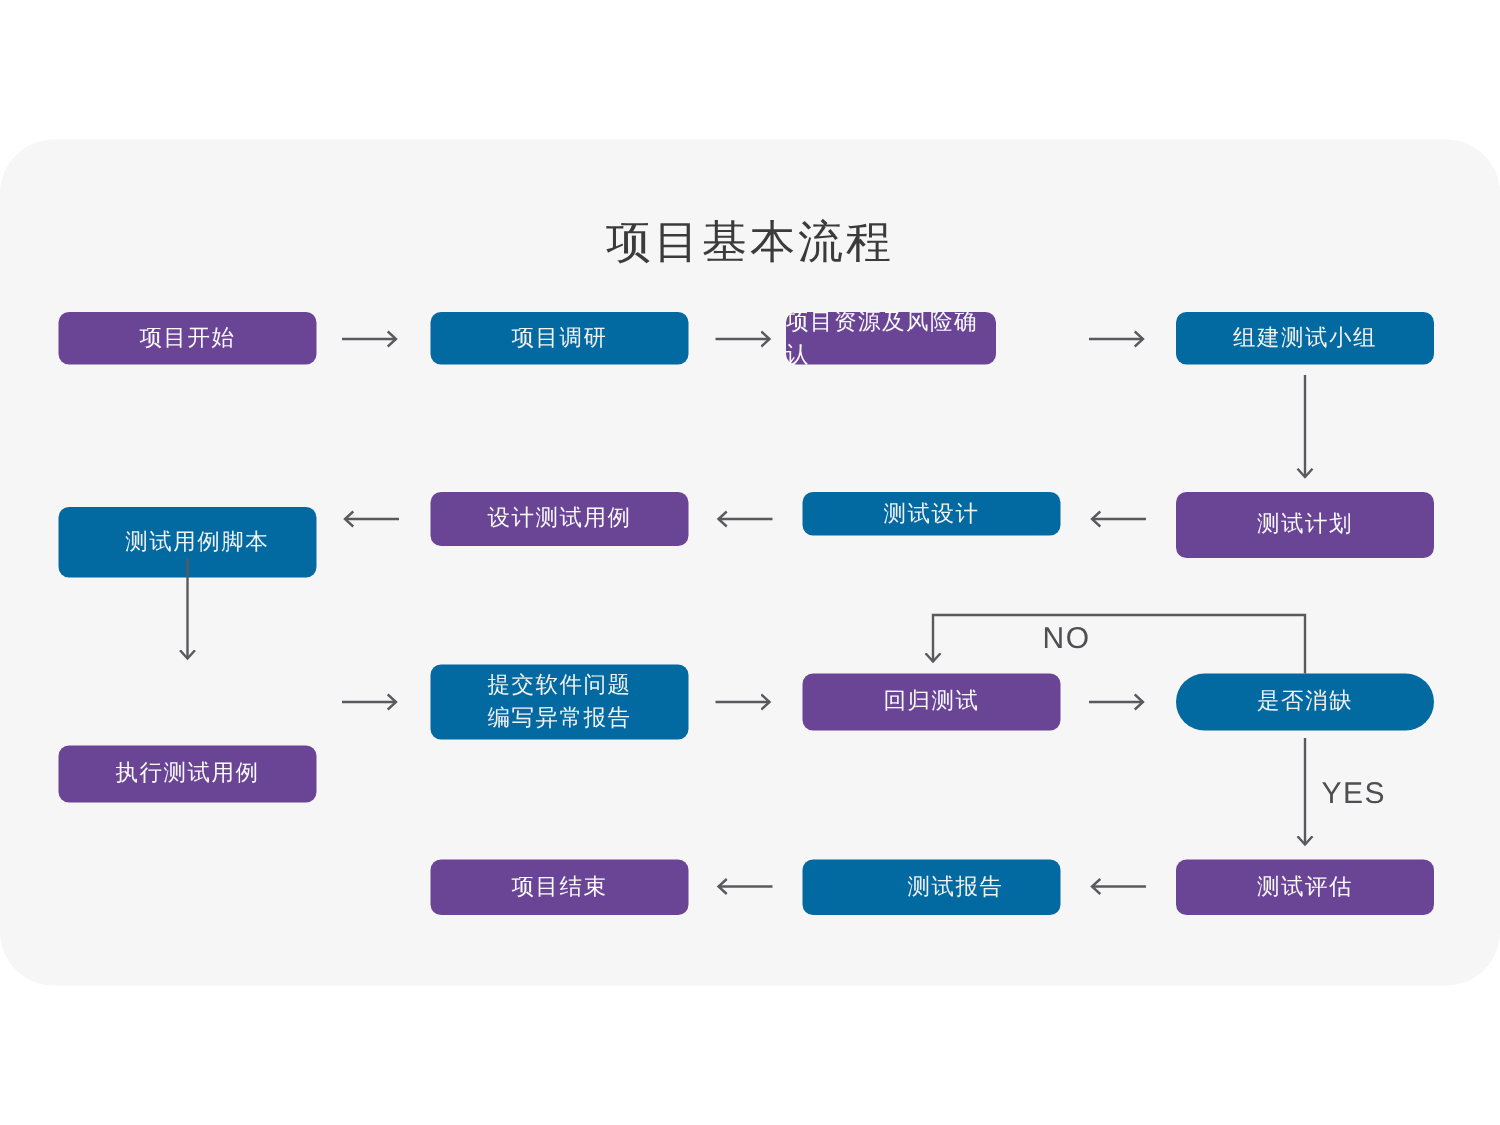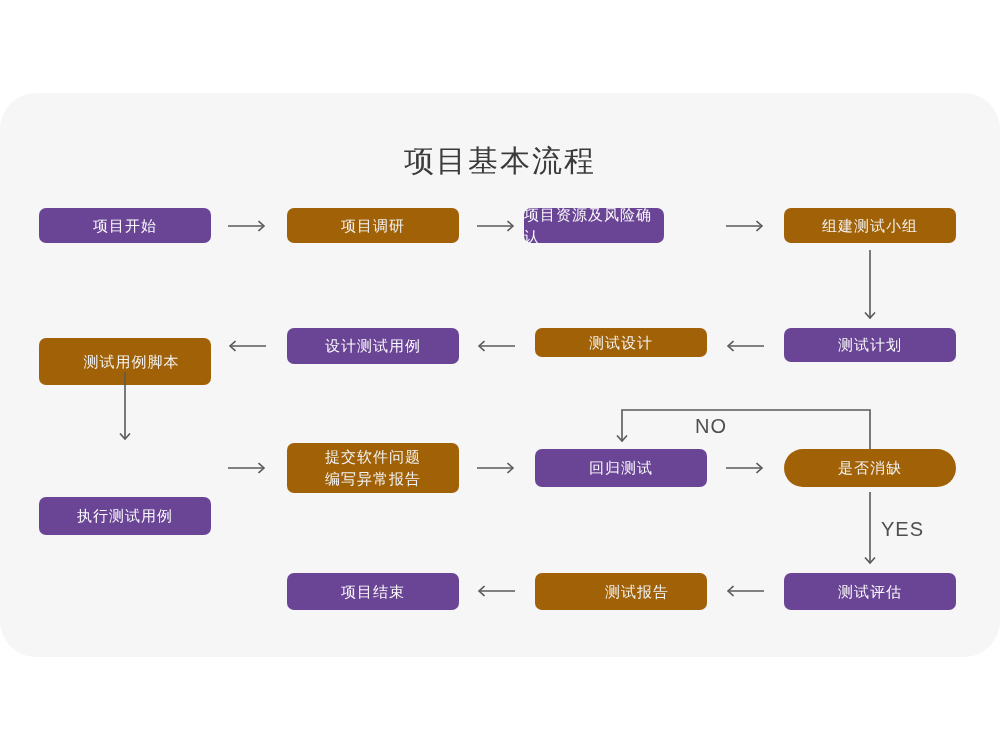--- a/index.html
+++ b/index.html
@@ -34,21 +34,21 @@
     justify-content: center;
     text-align: left;
     border-radius: 7px;
     color: #fafafa;
     font-size: 15px;
     letter-spacing: 1px;
     line-height: 22px;
     white-space: pre-line;
   }
   .node.primary   { background: #6a4596; }
-  .node.secondary { background: #a16207; color: #f2f2f2; }
+  .node.secondary { background: #0369a1; color: #f2f2f2; }
 
   .w  { width: 172px; }
   .h1 { height: 35px; }
 
   .edge-label {
     position: absolute;
     color: #4f4f51;
     font-size: 20px;
     letter-spacing: 1px;
   }
@@ -63,21 +63,21 @@
 
 <div class="canvas-card"></div>
 
 <div class="diagram-title">项目基本流程</div>
 
 <div class="node primary w h1" style="left:39px;  top:208px;">项目开始</div>
 <div class="node secondary w h1" style="left:287px; top:208px;">项目调研</div>
 <div class="node primary w h1" style="left:524px; top:208px; width:140px;">项目资源及风险确认</div>
 <div class="node secondary w h1" style="left:784px; top:208px;">组建测试小组</div>
 
-<div class="node primary w" style="left:784px; top:328px; height:34px;">测试计划</div>
+<div class="node primary w" style="left:784px; top:328px; height:44px;">测试计划</div>
 <div class="node secondary w" style="left:535px; top:328px; height:29px;">测试设计</div>
 <div class="node primary w" style="left:287px; top:328px; height:36px;">设计测试用例</div>
 <div class="node secondary w" style="left:39px;  top:338px; height:47px;padding-left:13px;">测试用例脚本</div>
 
 <div class="node primary w" style="left:39px;  top:449px; height:38px;margin-top:48px;">执行测试用例</div>
 <div class="node secondary w" style="left:287px; top:443px; height:50px;">提交软件问题
 编写异常报告</div>
 <div class="node primary w" style="left:535px; top:449px; height:38px;">回归测试</div>
 <div class="node secondary w" style="left:784px; top:449px; height:38px;border-radius:19px;">是否消缺</div>
 

